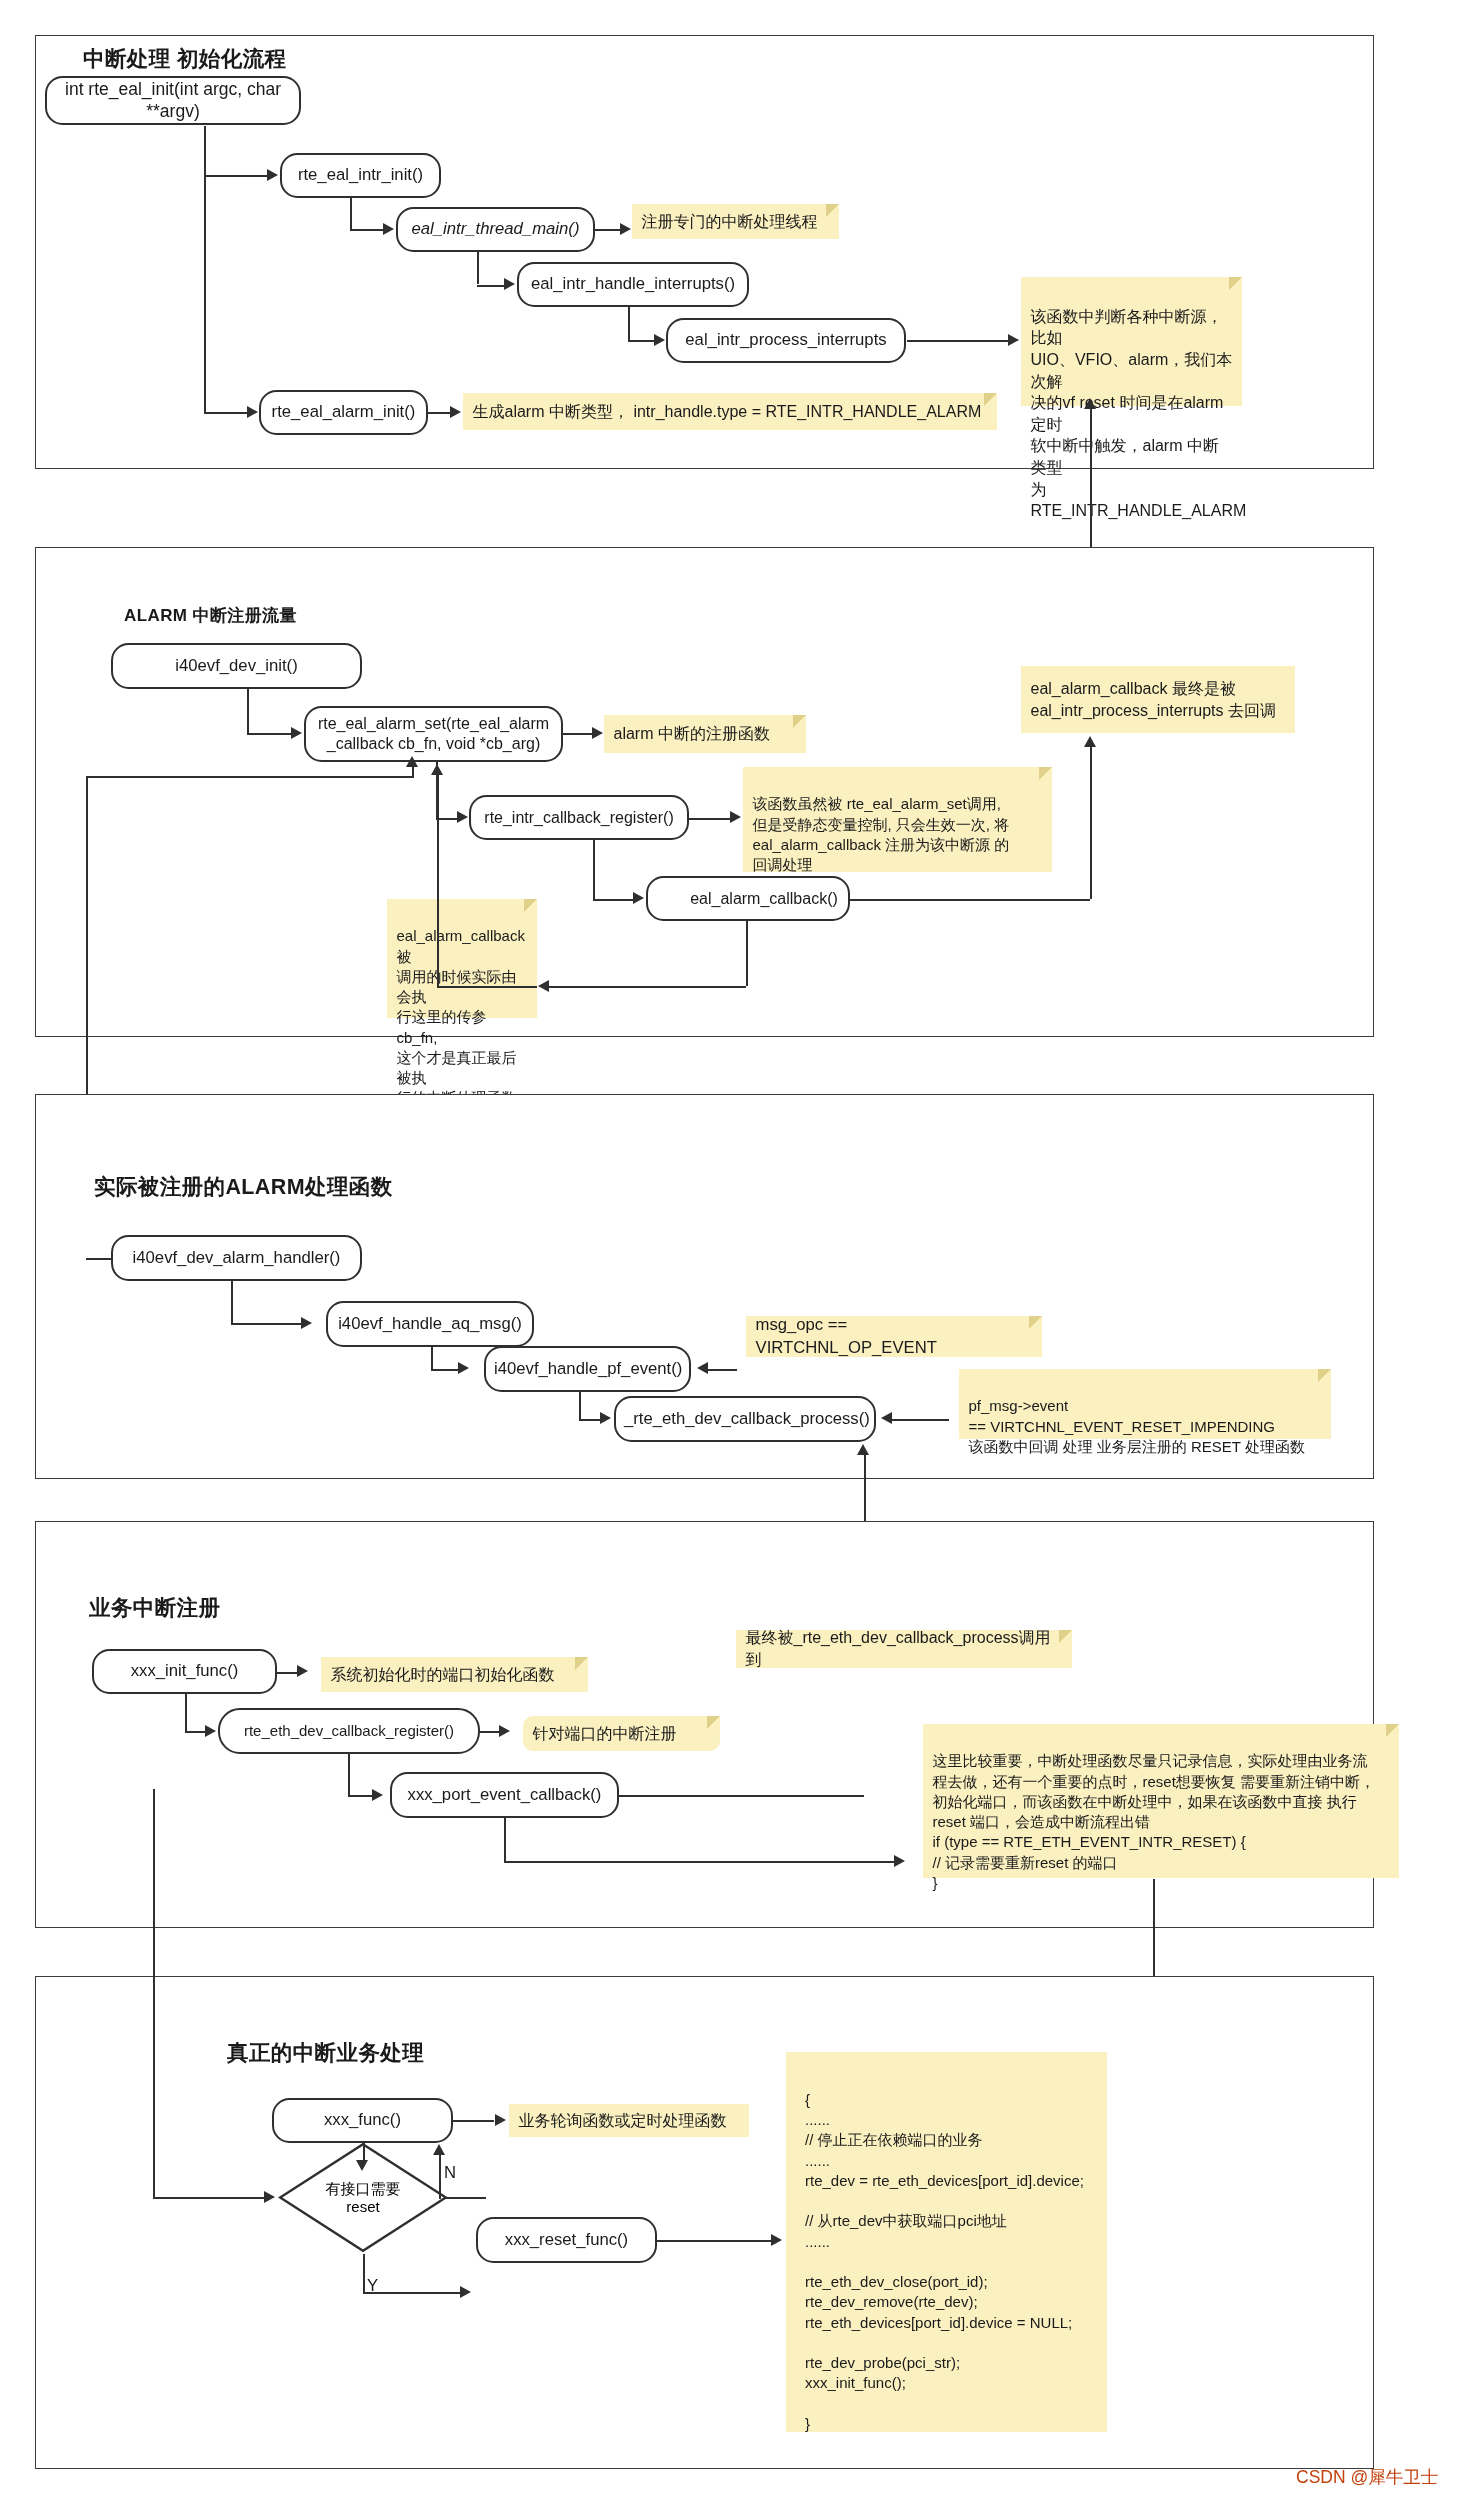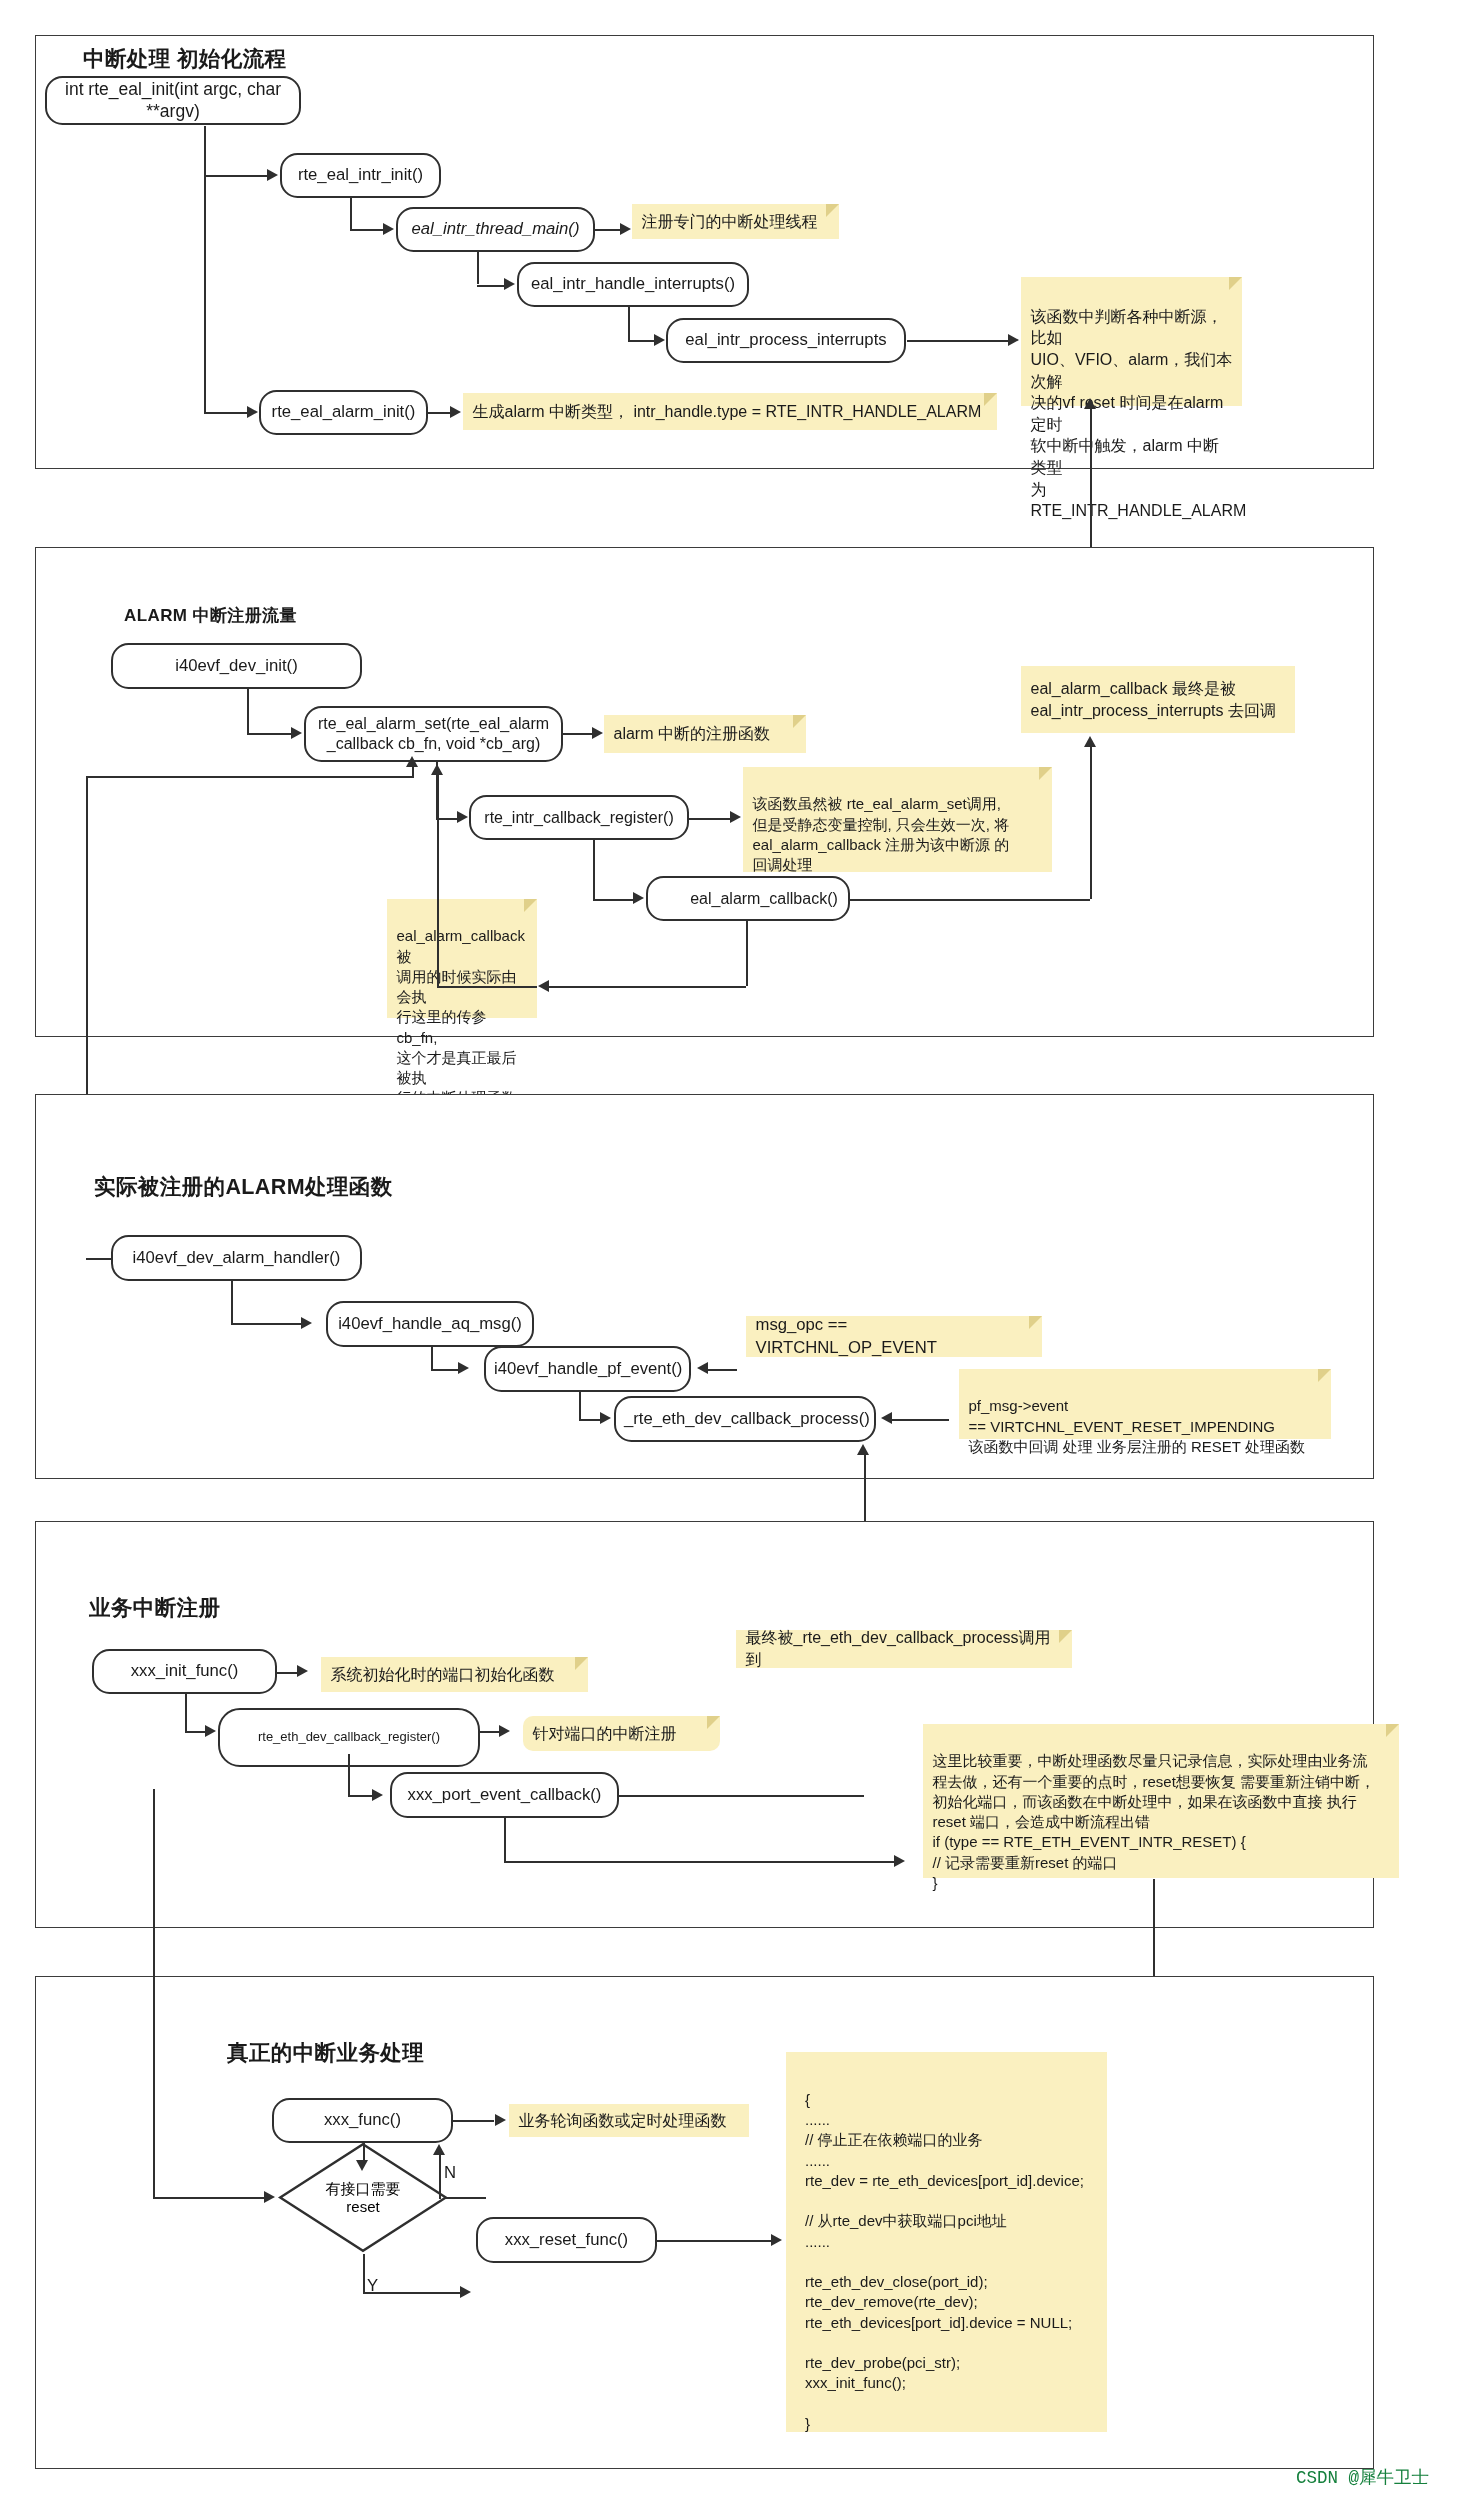--- a/index.html
+++ b/index.html
@@ -42,21 +42,21 @@
   .hl{position:absolute;height:0;border-top:2px solid #2f2f2f;}
   .vl{position:absolute;width:0;border-left:2px solid #2f2f2f;}
   .arr{position:absolute;width:0;height:0;}
   .arr-r{border-top:6.4px solid transparent;border-bottom:6.4px solid transparent;border-left:11px solid #2f2f2f;}
   .arr-l{border-top:6.4px solid transparent;border-bottom:6.4px solid transparent;border-right:11px solid #2f2f2f;}
   .arr-u{border-left:6.4px solid transparent;border-right:6.4px solid transparent;border-bottom:11px solid #2f2f2f;}
   .arr-d{border-left:6.4px solid transparent;border-right:6.4px solid transparent;border-top:11px solid #2f2f2f;}
 
   .edge-label{position:absolute;color:#1a1a1a;}
 
-  .watermark{position:absolute;color:#15803d;white-space:nowrap;font-family:Liberation Mono, monospace;}
+  .watermark{position:absolute;color:#c2410c;white-space:nowrap;}
 </style>
 </head>
 <body>
 
 <div id="page">
 
   <div class="panel" style="left:35px;top:35px;width:1339px;height:434px;"></div>
 
   <div class="panel-title" style="left:83px;top:44px;font-size:21.5px;">中断处理 初始化流程</div>
 
@@ -270,21 +270,21 @@
   <div class="arr arr-u" style="left:857px;top:1444px;"></div>
 
   <div class="panel" style="left:35px;top:1521px;width:1339px;height:407px;"></div>
 
   <div class="panel-title" style="left:89px;top:1593px;font-size:21.5px;">业务中断注册</div>
 
   <div class="node" style="left:92px;top:1649px;width:185px;height:45px;font-size:16.7px;">
     <span>xxx_init_func()</span>
   </div>
 
-  <div class="node" style="left:218px;top:1708px;width:262px;height:59px;font-size:13px;border-radius:22px;">
+  <div class="node" style="left:218px;top:1708px;width:262px;height:46px;font-size:15px;border-radius:22px;">
     <span>rte_eth_dev_callback_register()</span>
   </div>
 
   <div class="node" style="left:390px;top:1772px;width:229px;height:46px;font-size:16.7px;">
     <span>xxx_port_event_callback()</span>
   </div>
 
   <div class="note" style="left:321px;top:1657px;width:267px;height:35px;font-size:16px;display:flex;align-items:center;">
     <span>系统初始化时的端口初始化函数</span>
   </div>

